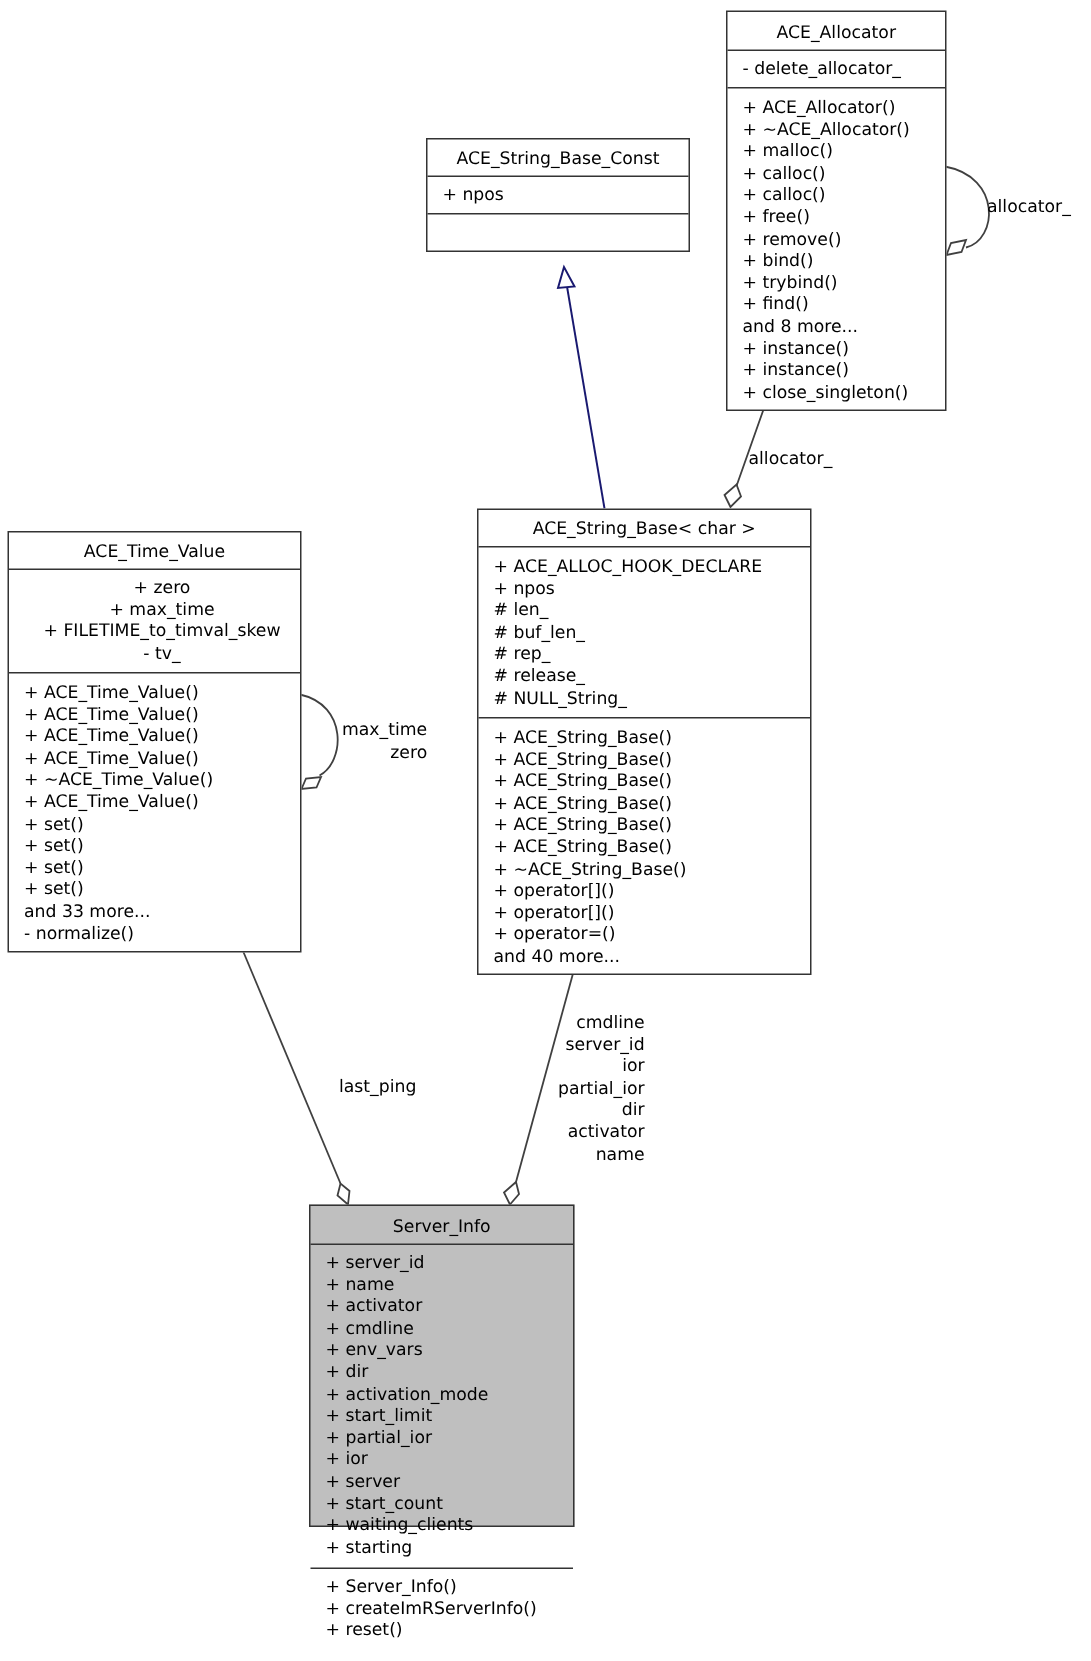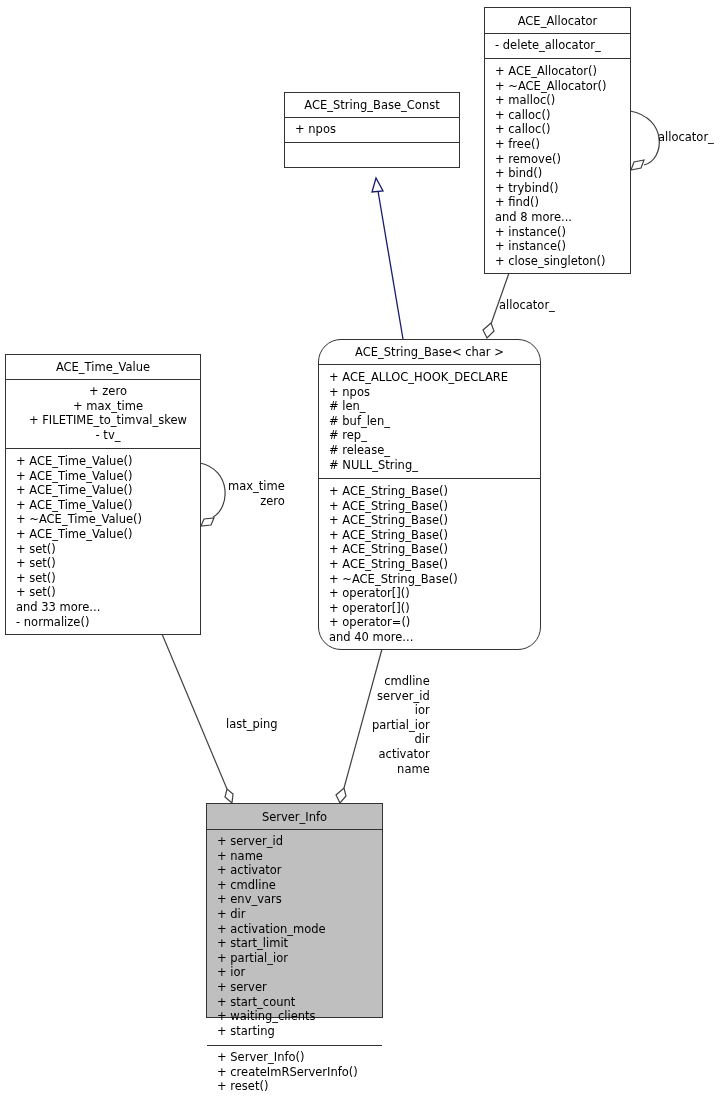--- a/index.html
+++ b/index.html
@@ -63,21 +63,21 @@
 </div>
 
 <div class="cls" style="left:284px;top:92px;width:176px;height:76px;">
   <div class="title" style="height:25px;">ACE_String_Base_Const</div>
   <div class="sec attrs" style="height:25px;padding-top:4px;">
       <div>+ npos</div>
     </div>
   <div class="sec"></div>
 </div>
 
-<div class="cls" style="left:318px;top:339px;width:223px;height:311px;border-radius:23px;">
+<div class="cls" style="left:318px;top:339px;width:223px;height:311px;">
   <div class="title" style="height:25px;">ACE_String_Base&lt; char &gt;</div>
   <div class="sec attrs" style="height:114px;padding-top:5px;">
       <div>+ ACE_ALLOC_HOOK_DECLARE</div>
       <div>+ npos</div>
       <div># len_</div>
       <div># buf_len_</div>
       <div># rep_</div>
       <div># release_</div>
       <div># NULL_String_</div>
     </div>

